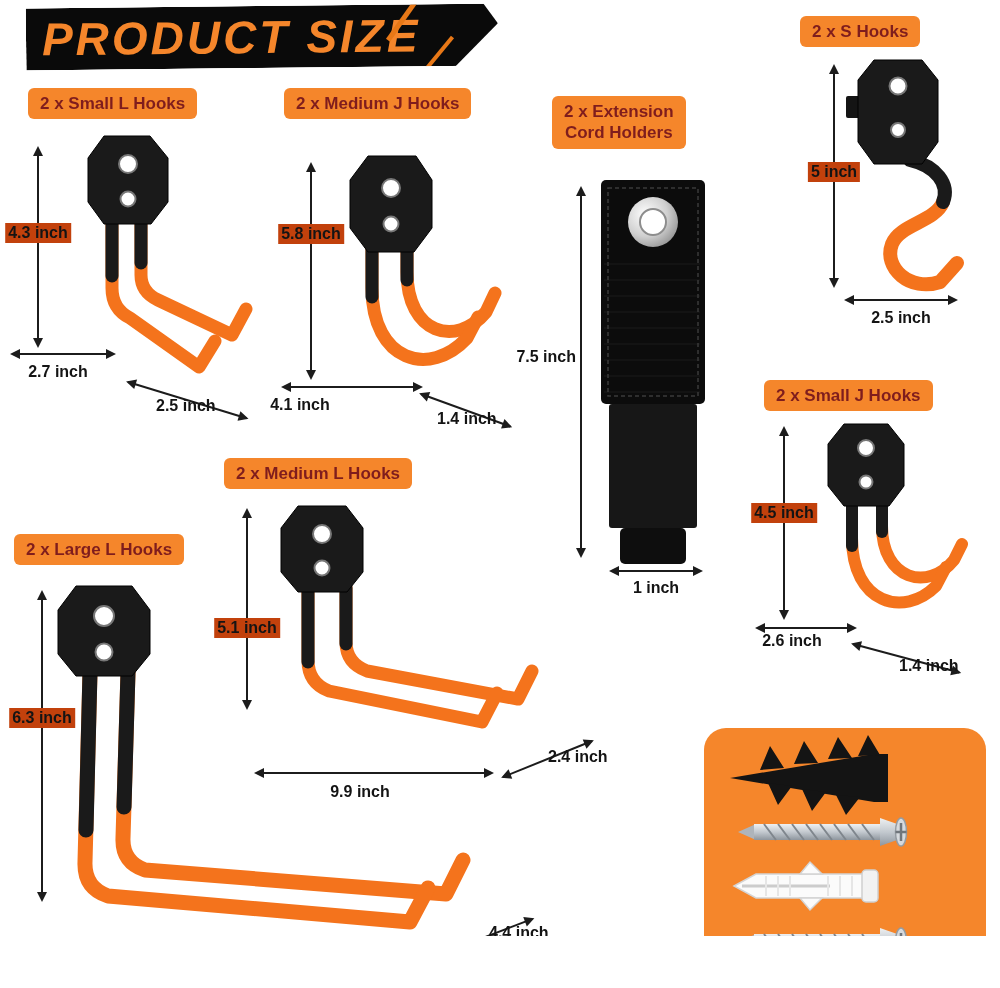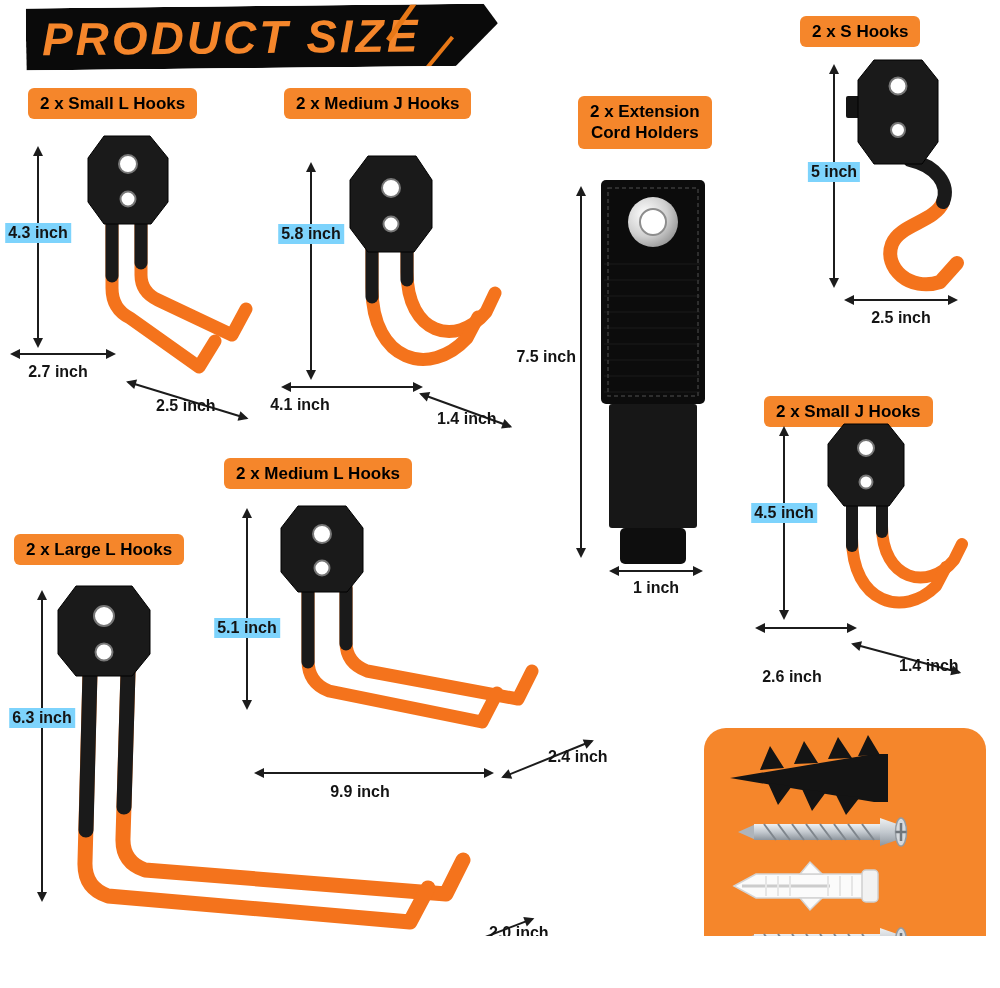--- a/index.html
+++ b/index.html
@@ -10,41 +10,41 @@
   
   .banner{position:absolute;left:26px;top:6px;width:472px;height:62px;background:#0a0a0a;
     clip-path:polygon(0 0,97% 0,100% 32%,91% 100%,0 100%);
     display:flex;align-items:center;padding-left:16px;transform:rotate(-0.6deg)}
   .banner-text{font-size:46px;font-weight:bold;font-style:italic;color:#f5862b;letter-spacing:3px;white-space:nowrap}
   .crack{position:absolute;background:#e87817}
   .crack.c1{left:79%;top:-6px;width:5px;height:46px;transform:rotate(36deg)}
   .crack.c2{left:87%;top:28px;width:4px;height:42px;transform:rotate(40deg)}
 
   
-  .badge{position:absolute;background:#f5862b;color:#000000;font-weight:bold;font-size:17px;line-height:1.25;
+  .badge{position:absolute;background:#f5862b;color:#7f1d1d;font-weight:bold;font-size:17px;line-height:1.25;
     border-radius:6px;padding:5px 12px;white-space:nowrap;text-align:center}
   .badge .bl{display:block}
 
   .art{position:absolute}
 
   
   .dim{position:absolute;background:#1c1c1c}
   .dim.h,.dim.diag{height:2px}
   .dim.v{width:2px}
   .dim.diag{transform-origin:0 50%}
   .dim.h::before,.dim.diag::before{content:"";position:absolute;left:-2px;top:-4px;
     border:5px solid transparent;border-left:0;border-right:10px solid #1c1c1c}
   .dim.h::after,.dim.diag::after{content:"";position:absolute;right:-2px;top:-4px;
     border:5px solid transparent;border-right:0;border-left:10px solid #1c1c1c}
   .dim.v::before{content:"";position:absolute;top:-2px;left:-4px;
     border:5px solid transparent;border-top:0;border-bottom:10px solid #1c1c1c}
   .dim.v::after{content:"";position:absolute;bottom:-2px;left:-4px;
     border:5px solid transparent;border-bottom:0;border-top:10px solid #1c1c1c}
   .dim-label{position:absolute;font-size:16px;font-weight:bold;color:#141414;white-space:nowrap}
-  .dim-label.bg{background:#7dd3fc;padding:1px 3px}
+  .dim-label.bg{background:#c2410c;padding:1px 3px}
   .dim-label.cx{transform:translateX(-50%)}
   .dim-label.rx{transform:translateX(-100%)}
 
   
   .panel{position:absolute;left:704px;top:728px;width:282px;height:258px;background:#f5862b;border-radius:22px}
 </style>
 </head>
 <body>
 
 <div class="canvas">
@@ -95,21 +95,21 @@
     </svg>
     <div class="dim v" style="left:310px;top:164px;height:214px"></div>
     <span class="dim-label bg cx" style="left:311px;top:224px">5.8 inch</span>
     <div class="dim h" style="left:283px;top:386px;width:138px"></div>
     <span class="dim-label cx" style="left:300px;top:396px">4.1 inch</span>
     <div class="dim diag" style="left:421px;top:393px;width:95px;transform:rotate(20deg)"></div>
     <span class="dim-label" style="left:437px;top:410px">1.4 inch</span>
   </section>
 
   <section class="product">
-    <div class="badge" style="left:578px;top:96px">
+    <div class="badge" style="left:552px;top:96px">
       <span class="bl">2 x Extension</span>
       <span class="bl">Cord Holders</span>
     </div>
     <svg class="art" style="left:588px;top:172px" width="130" height="400" viewBox="0 0 130 400">
       <defs>
         <radialGradient id="gGrom" cx="0.35" cy="0.35" r="0.8">
           <stop offset="0" stop-color="#ffffff"></stop>
           <stop offset="0.55" stop-color="#cfcfcf"></stop>
           <stop offset="1" stop-color="#878787"></stop>
         </radialGradient>
@@ -144,38 +144,38 @@
       <circle cx="60" cy="34" r="8.5" fill="#fff" stroke="#777" stroke-width="2"></circle>
       <circle cx="60" cy="78" r="7" fill="#fff" stroke="#777" stroke-width="2"></circle>
     </svg>
     <div class="dim v" style="left:833px;top:66px;height:220px"></div>
     <span class="dim-label bg cx" style="left:834px;top:162px">5 inch</span>
     <div class="dim h" style="left:846px;top:299px;width:110px"></div>
     <span class="dim-label cx" style="left:901px;top:309px">2.5 inch</span>
   </section>
 
   <section class="product">
-    <div class="badge" style="left:764px;top:396px">
+    <div class="badge" style="left:764px;top:380px">
       <span>2 x Small J Hooks</span>
     </div>
     <svg class="art" style="left:770px;top:414px" width="210" height="260" viewBox="0 0 210 260">
       <g fill="none" stroke-linecap="round" stroke-linejoin="round">
         <path d="M112,88 L112,112 C112,166 158,178 184,146 L192,130" stroke="#f4731c" stroke-width="12"></path>
         <path d="M82,88 L82,124 C82,190 134,204 166,172 L176,153" stroke="#f4731c" stroke-width="12"></path>
         <path d="M112,88 L112,118" stroke="#1a1a1a" stroke-width="12"></path>
         <path d="M82,88 L82,132" stroke="#1a1a1a" stroke-width="12"></path>
       </g>
       <path d="M74,10 L118,10 L134,30 L134,72 L119,92 L74,92 L58,72 L58,30 Z" fill="#1a1a1a" stroke="#000"></path>
       <circle cx="96" cy="34" r="8" fill="#fff" stroke="#777" stroke-width="2"></circle>
       <circle cx="96" cy="68" r="6.5" fill="#fff" stroke="#777" stroke-width="2"></circle>
     </svg>
     <div class="dim v" style="left:783px;top:428px;height:190px"></div>
     <span class="dim-label bg cx" style="left:784px;top:503px">4.5 inch</span>
     <div class="dim h" style="left:757px;top:627px;width:98px"></div>
-    <span class="dim-label cx" style="left:792px;top:668px">2.6 inch</span>
+    <span class="dim-label cx" style="left:792px;top:632px">2.6 inch</span>
     <div class="dim diag" style="left:853px;top:643px;width:110px;transform:rotate(15deg)"></div>
     <span class="dim-label" style="left:899px;top:657px">1.4 inch</span>
   </section>
 
   <section class="product">
     <div class="badge" style="left:224px;top:458px">
       <span>2 x Medium L Hooks</span>
     </div>
     <svg class="art" style="left:250px;top:496px" width="320" height="250" viewBox="0 0 320 250">
       <g fill="none" stroke-linecap="round" stroke-linejoin="round">
@@ -209,21 +209,21 @@
       </g>
       <path d="M36,14 L92,14 L110,38 L110,82 L92,104 L36,104 L18,82 L18,38 Z" fill="#1a1a1a" stroke="#000"></path>
       <circle cx="64" cy="44" r="10" fill="#fff" stroke="#777" stroke-width="2"></circle>
       <circle cx="64" cy="80" r="8.5" fill="#fff" stroke="#777" stroke-width="2"></circle>
     </svg>
     <div class="dim v" style="left:41px;top:592px;height:308px"></div>
     <span class="dim-label bg cx" style="left:42px;top:708px">6.3 inch</span>
     <div class="dim h" style="left:56px;top:940px;width:372px"></div>
     <span class="dim-label cx" style="left:200px;top:951px">7.4 inch</span>
     <div class="dim diag" style="left:441px;top:953px;width:98px;transform:rotate(-21deg)"></div>
-    <span class="dim-label" style="left:489px;top:924px">2.0 inch</span>
+    <span class="dim-label" style="left:489px;top:924px">4.4 inch</span>
   </section>
 
   <div class="panel">
     <svg width="282" height="258" viewBox="0 0 282 258">
       <defs>
         <linearGradient id="gSteel" x1="0" y1="0" x2="0" y2="1">
           <stop offset="0" stop-color="#eef0f2"></stop>
           <stop offset="0.5" stop-color="#c3c9cf"></stop>
           <stop offset="1" stop-color="#8e969e"></stop>
         </linearGradient>

